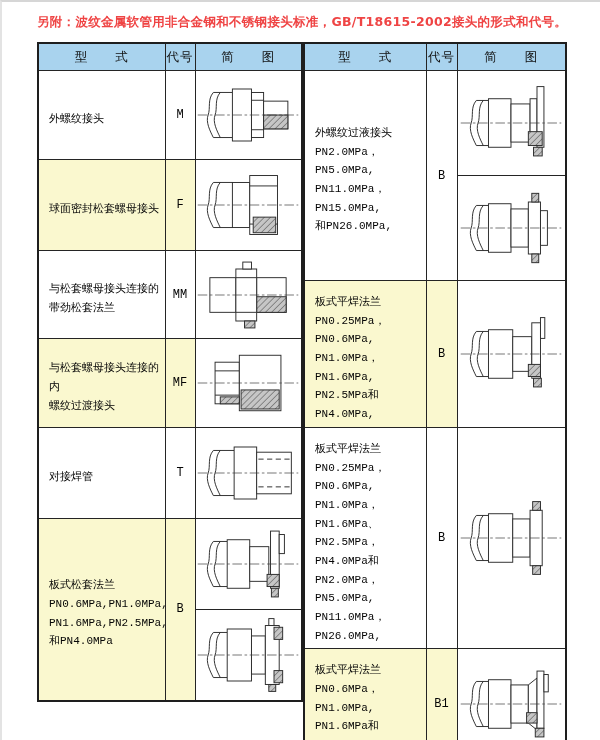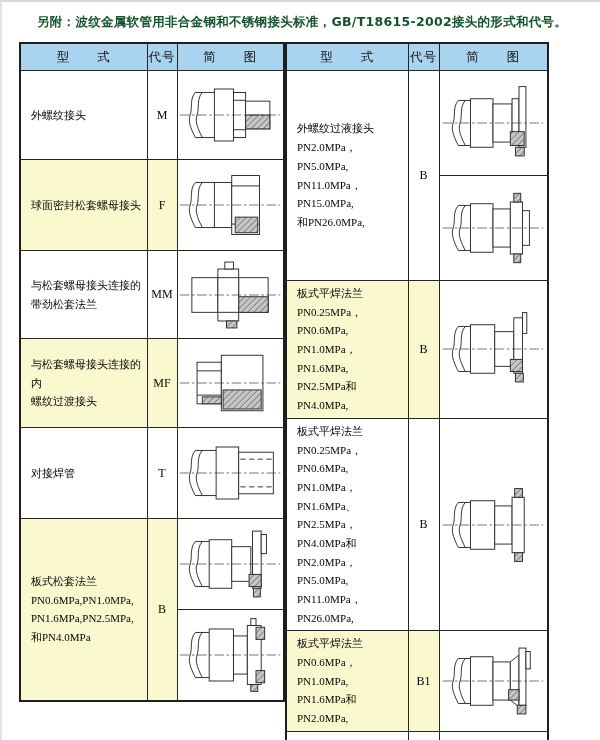--- a/index.html
+++ b/index.html
@@ -6,37 +6,37 @@
   body{
     width:600px;height:740px;position:relative;background:#ffffff;
     font-family:"Liberation Serif","DejaVu Serif",serif;
     color:#000;overflow:hidden;
     border-top:2px solid #d6d6d6;border-left:2px solid #e3e3e3;
     box-sizing:border-box;
   }
   .doc-title{
     position:absolute;left:35px;top:12px;width:545px;
     font-family:"DejaVu Sans","Liberation Sans",sans-serif;
-    font-weight:bold;font-size:12.5px;letter-spacing:.3px;color:#14532d;
+    font-weight:bold;font-size:12.5px;letter-spacing:.3px;color:#ef4444;
     white-space:nowrap;
   }
-  .tables{position:absolute;left:17px;top:40px;width:476px;height:658px;}
+  .tables{position:absolute;left:35px;top:40px;width:476px;height:658px;font-family:Liberation Mono, monospace;}
   table.jt{border-collapse:collapse;table-layout:fixed;position:absolute;top:0;
     border:2.4px solid #1e1e1e;background:#fff;}
   #ltable{left:0;width:264px;}
   #rtable{left:266px;width:262px;}
   .jt td,.jt th{border:1.5px solid #242424;padding:0;overflow:hidden;}
   .jt th{
     background:var(--hdr,#a9d3ee);
     font-weight:normal;font-size:12.5px;color:#111;height:26px;
     letter-spacing:1px;
   }
   td.type{
     font-size:11px;line-height:1.7;text-align:left;vertical-align:middle;
-    padding:3px 4px 3px 10px;white-space:pre-line;color:#050505;
+    padding:12px 4px 3px 10px;white-space:pre-line;color:#050505;
   }
   td.code{text-align:center;vertical-align:middle;font-size:12px;color:#050505;}
   td.diag{text-align:center;vertical-align:middle;background:#fff;}
   td.hl{background:var(--ylw,#faf8cf);}
   svg.fit{display:block;margin:0 auto;}
 </style>
 </head>
 <body>
 
 <div class="doc-title">另附：波纹金属软管用非合金钢和不锈钢接头标准，GB/T18615-2002接头的形式和代号。</div>

